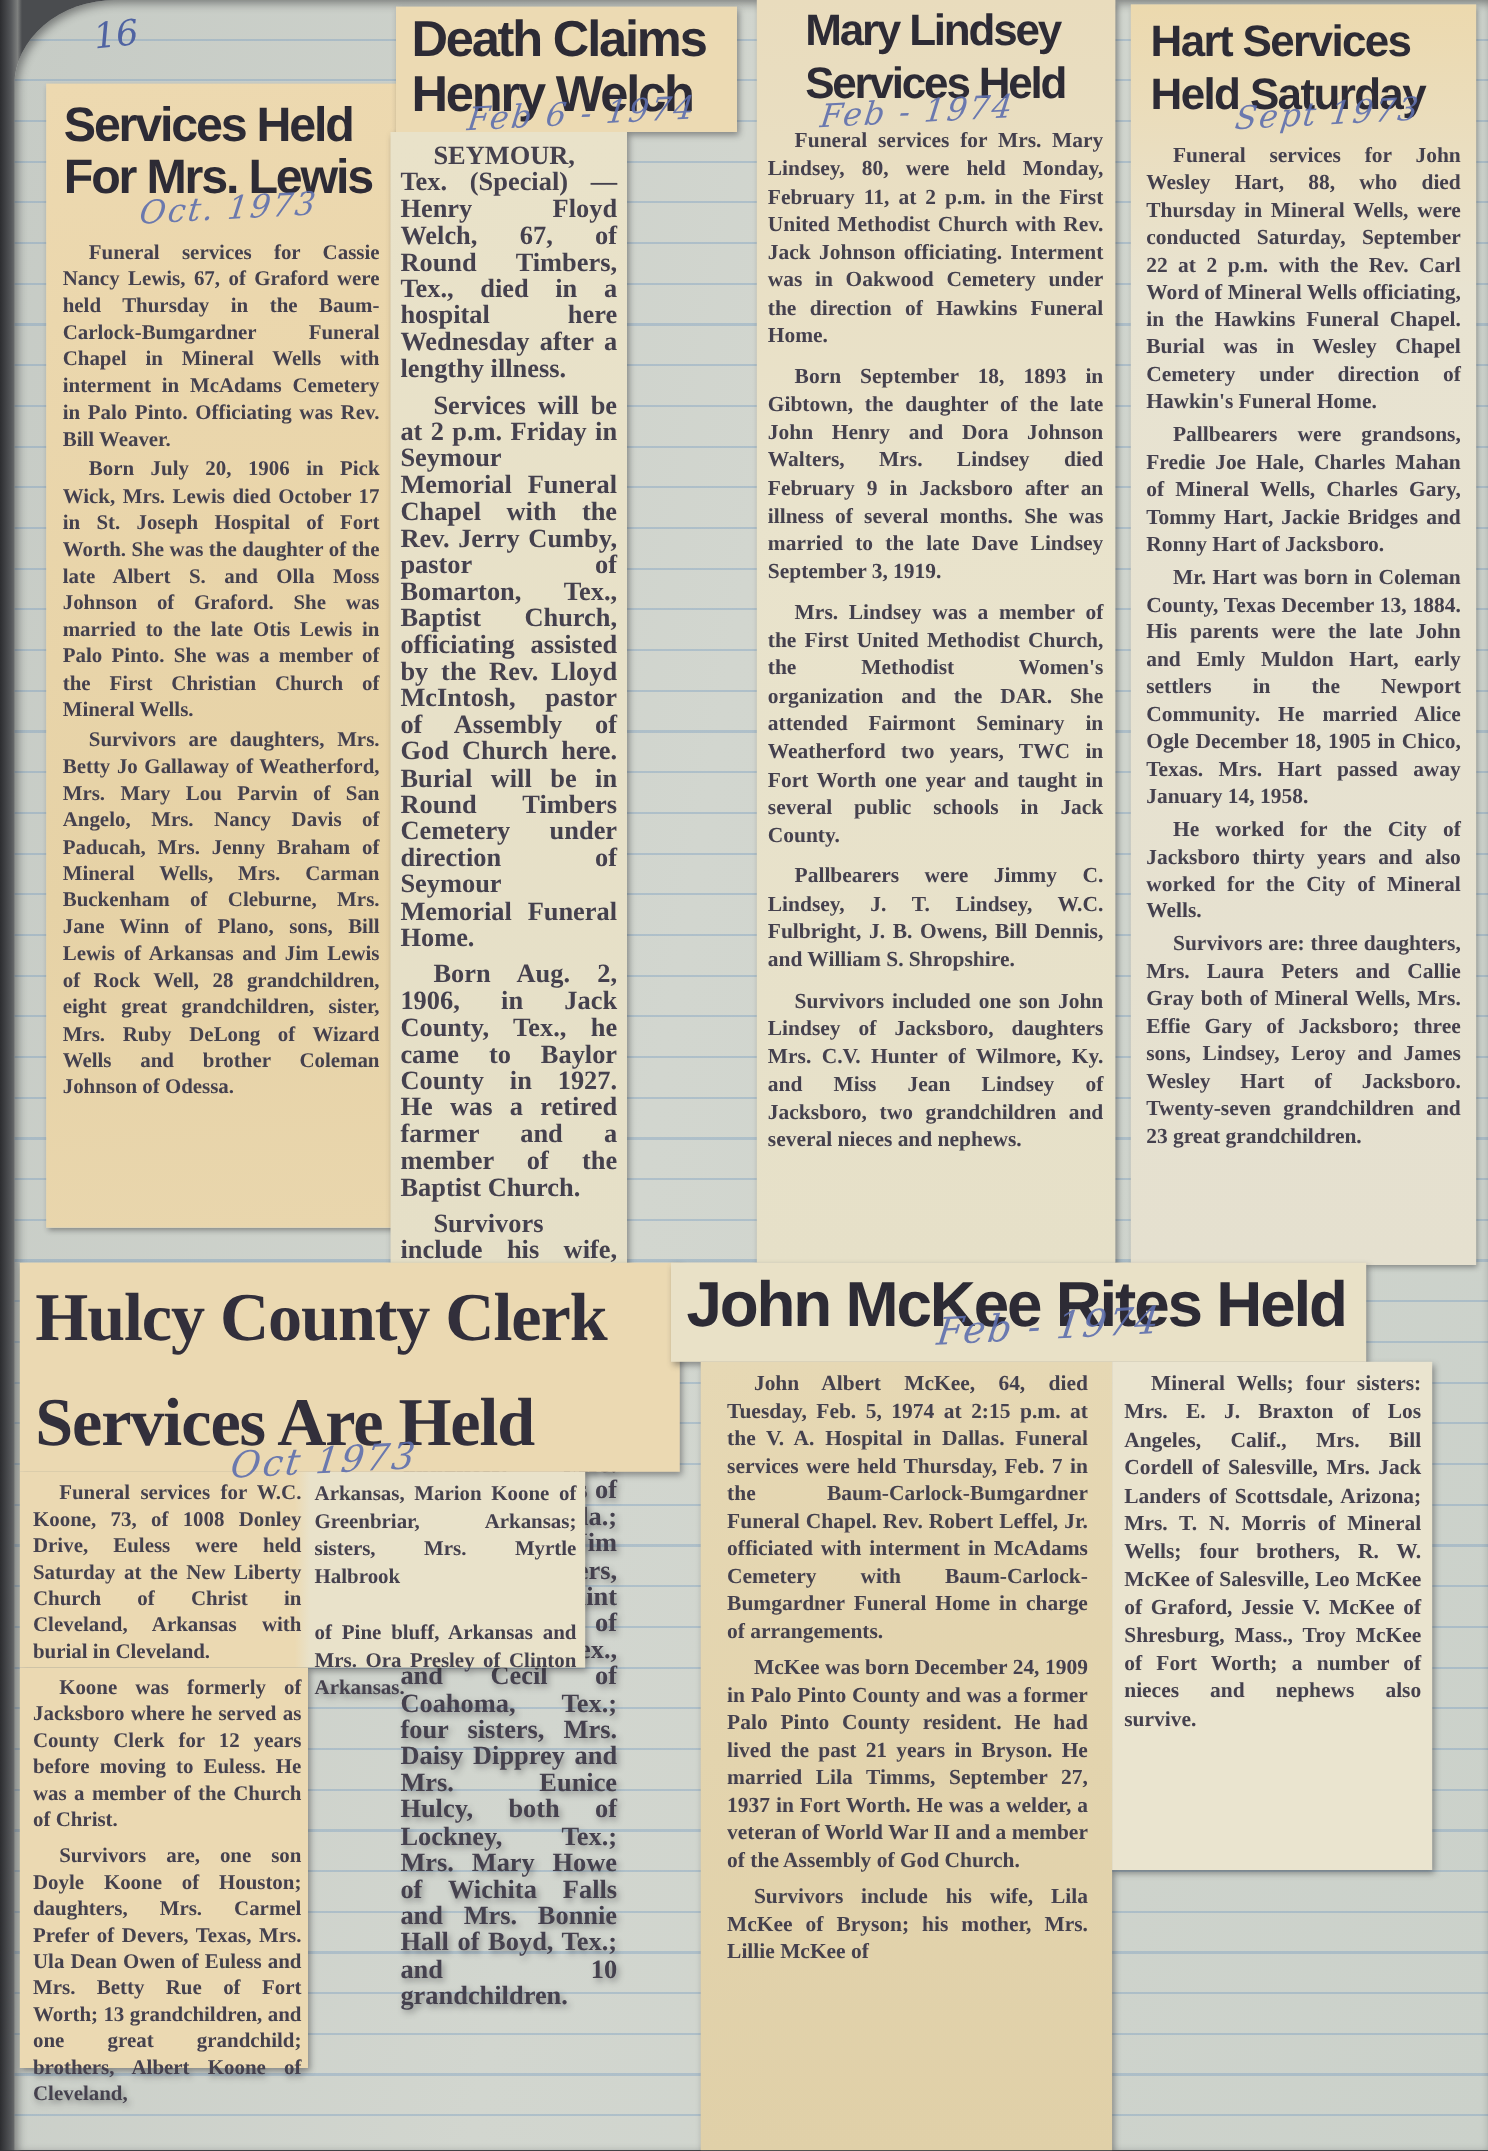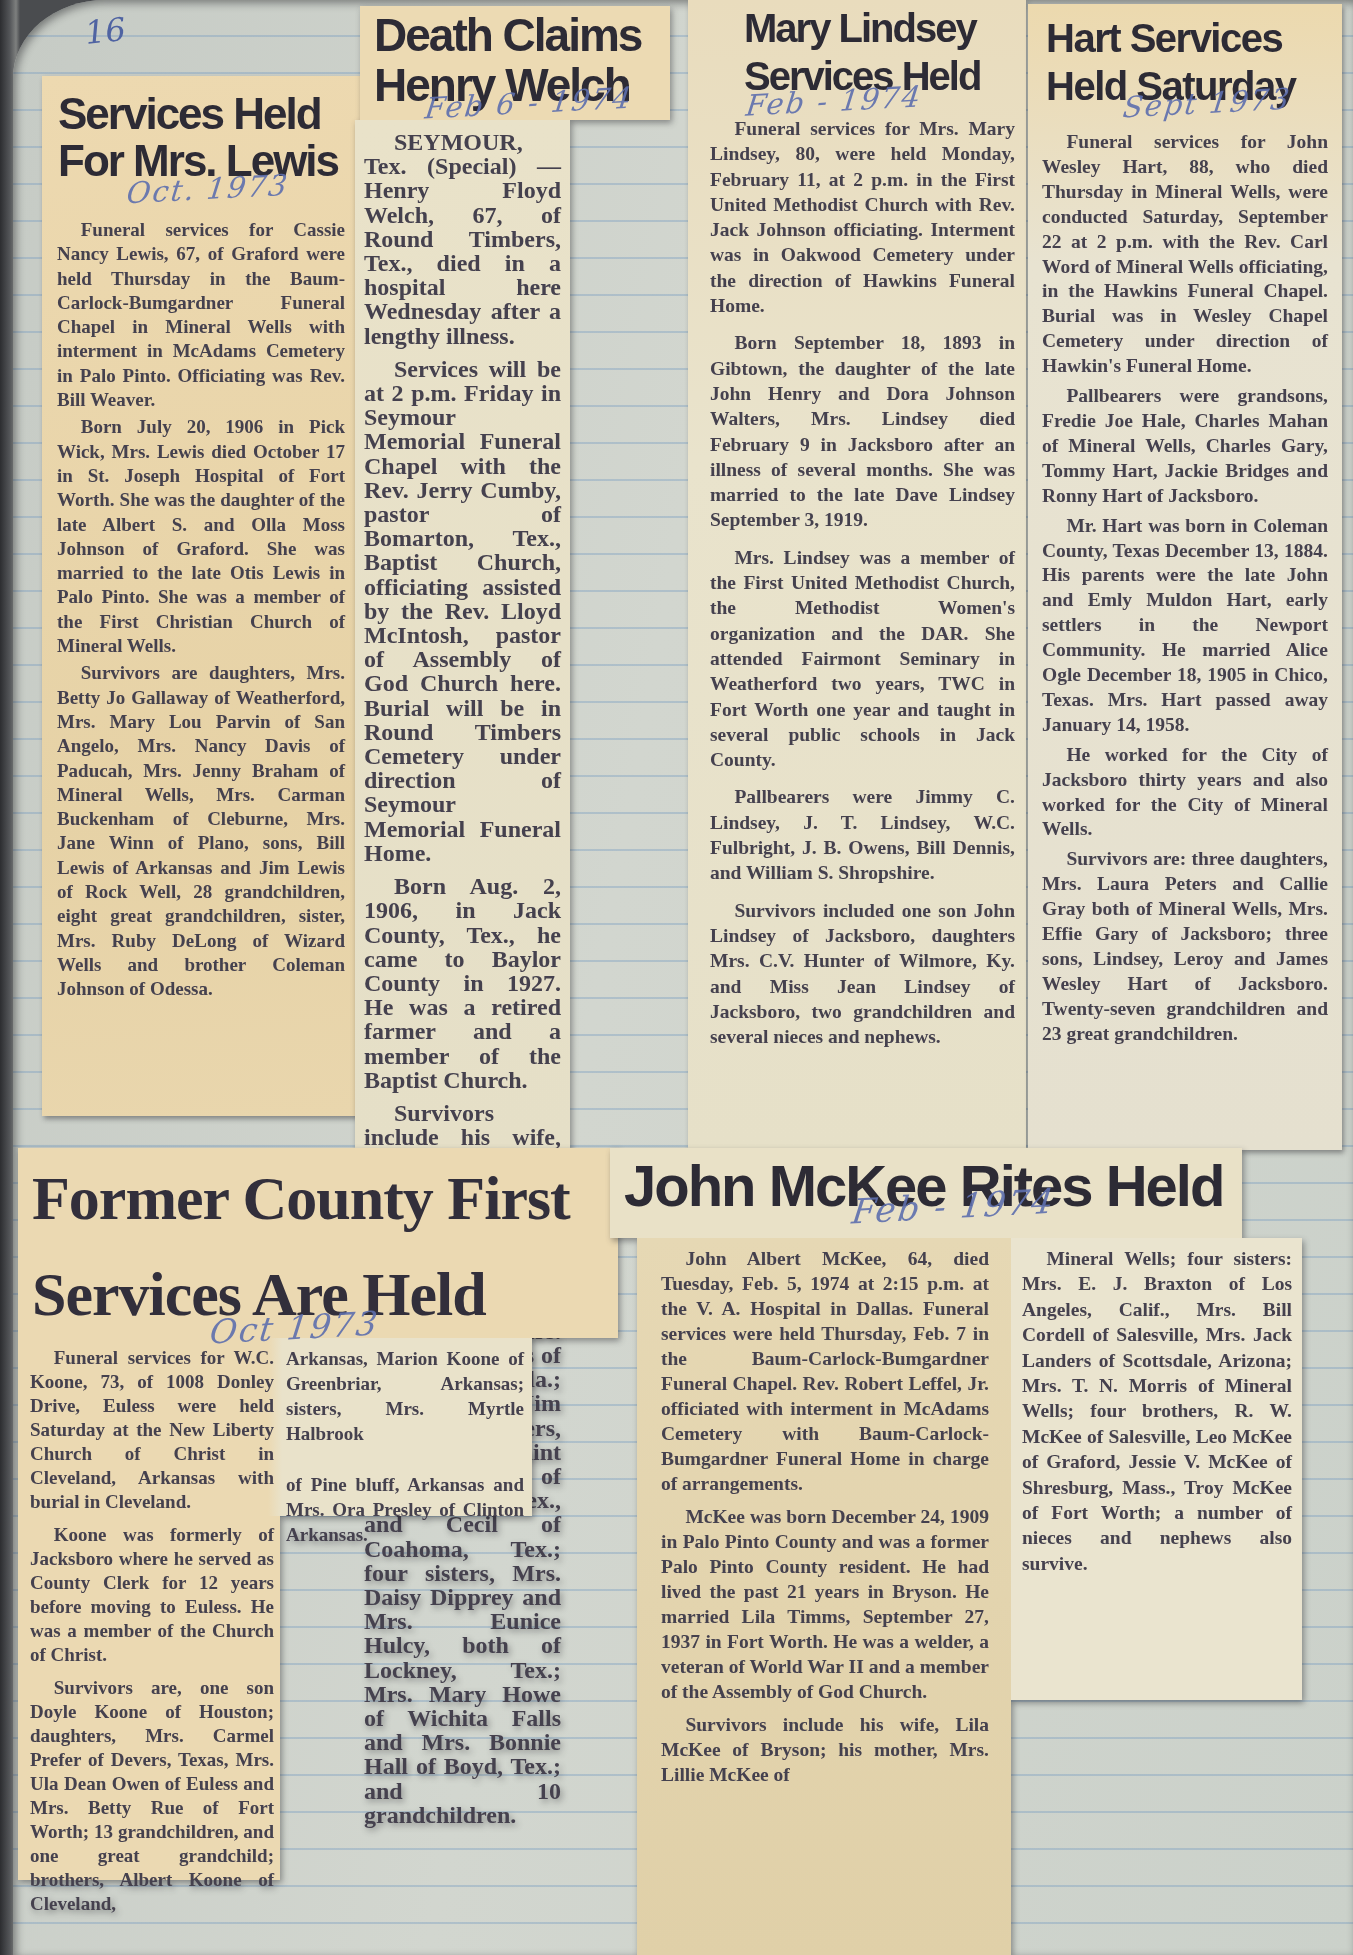--- a/index.html
+++ b/index.html
@@ -36,21 +36,21 @@
   .c2{left:355px;top:6px;width:315px;height:1150px;}
   .c2-head{left:5px;top:0;width:310px;height:114px;background:#ecdab3;}
   .c2-body{left:0;top:114px;width:215px;height:1034px;background:linear-gradient(#e9e2c9,#e5dfc7);}
   .c2 .hl{margin:4px 0 0 14px;font-size:46px;line-height:50px;}
   .c2 .bt{padding:10px 9px 0 9px;font-size:24px;line-height:24.2px;}
   .c2 .bt p{margin-bottom:9px;}
   .c2 .hw{left:70px;top:80px;font-size:29px;}
 
   
   .c3{left:688px;top:0;width:326px;height:1148px;
-      background:linear-gradient(180deg,#e9dcbd,#e9e3cc 40%,#e6e0c8);padding-left:12px;}
+      background:linear-gradient(180deg,#e9dcbd,#e9e3cc 40%,#e6e0c8);}
   .c3 .hl{margin:4px 0 0 44px;font-size:40px;line-height:48px;}
   .c3 .bt{margin:16px 11px 0 10px;font-size:19.5px;line-height:25.3px;}
   .c3 .bt p{margin-bottom:12px;}
   .c3 .hw{left:58px;top:84px;font-size:29px;}
 
   
   .c4{left:1028px;top:4px;width:314px;height:1146px;
       background:linear-gradient(180deg,#ecd9ae 0px,#e8e3d1 260px,#e5e0cf);}
   .c4 .hl{margin:10px 0 0 18px;font-size:40px;line-height:48px;letter-spacing:-1.5px;}
   .c4 .bt{margin:20px 14px 0 14px;font-size:19.5px;line-height:24.9px;}
@@ -152,21 +152,21 @@
       <p>He worked for the City of Jacksboro thirty years and also worked for the City of Mineral Wells.</p>
       <p>Survivors are: three daughters, Mrs. Laura Peters and Callie Gray both of Mineral Wells, Mrs. Effie Gary of Jacksboro; three sons, Lindsey, Leroy and James Wesley Hart of Jacksboro. Twenty-seven grandchildren and 23 great grandchildren.</p>
     </div>
   </div>
 
   <div class="clip c5 multi">
     <div class="rect c5-head"></div>
     <div class="rect c5-wide"></div>
     <div class="rect c5-colA"></div>
     <div class="hl headline-serif">
-      <div>Former County First</div>
+      <div>Hulcy County Clerk</div>
       <div>Services Are Held</div>
     </div>
     <div class="hw">Oct 1973</div>
     <div class="btA body-text">
       <p>Funeral services for W.C. Koone, 73, of 1008 Donley Drive, Euless were held Saturday at the New Liberty Church of Christ in Cleveland, Arkansas with burial in Cleveland.</p>
       <p>Koone was formerly of Jacksboro where he served as County Clerk for 12 years before moving to Euless. He was a member of the Church of Christ.</p>
       <p>Survivors are, one son Doyle Koone of Houston; daughters, Mrs. Carmel Prefer of Devers, Texas, Mrs. Ula Dean Owen of Euless and Mrs. Betty Rue of Fort Worth; 13 grandchildren, and one great grandchild; brothers, Albert Koone of Cleveland,</p>
     </div>
     <div class="btB body-text">
       <p>Arkansas, Marion Koone of Greenbriar, Arkansas; sisters, Mrs. Myrtle Halbrook</p>

